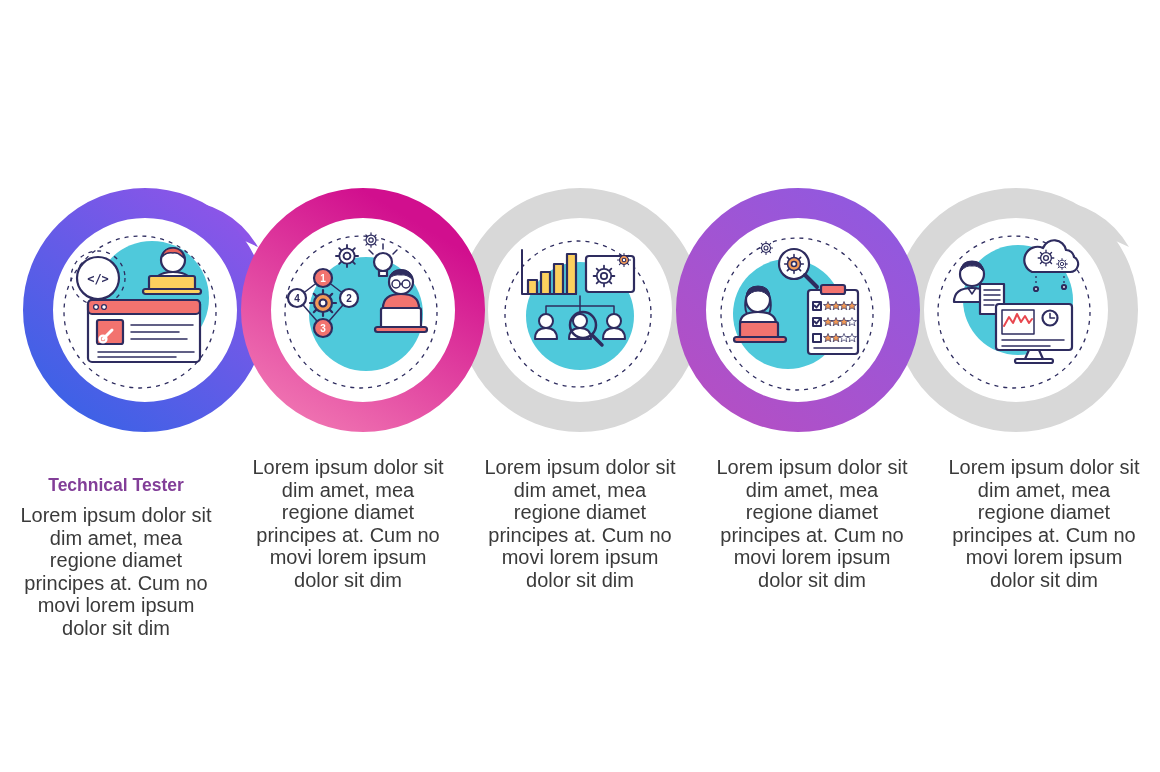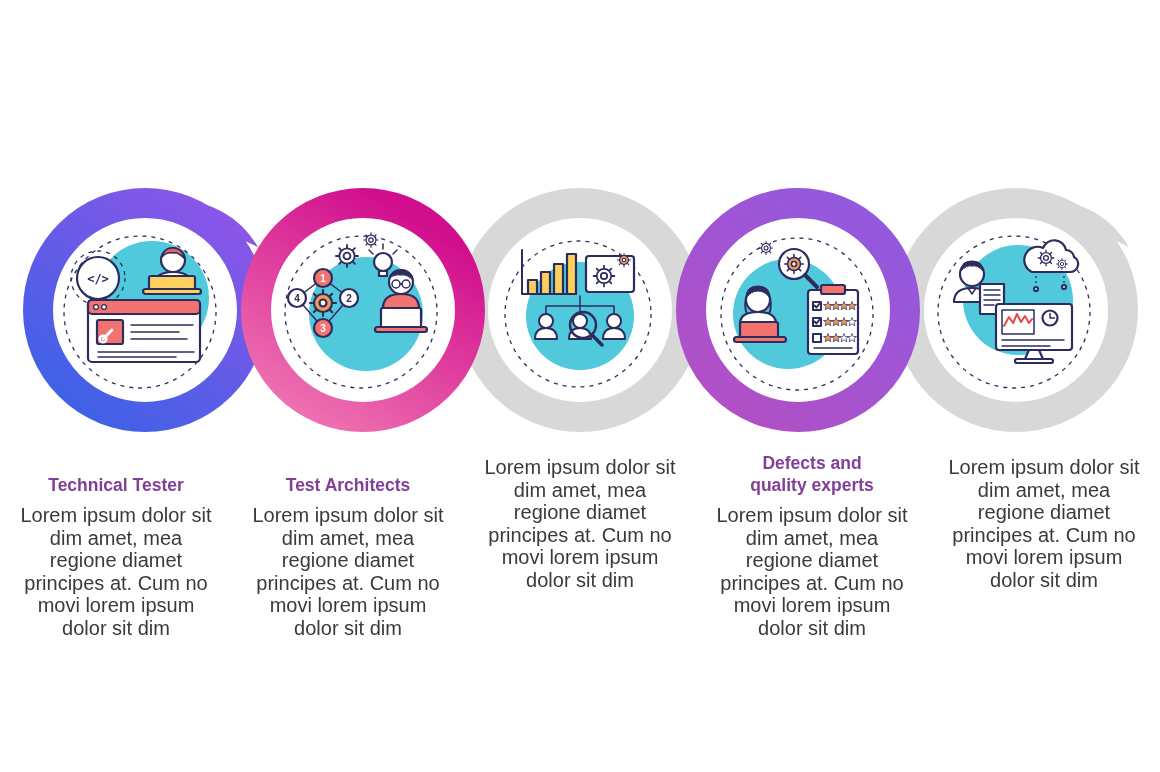--- a/index.html
+++ b/index.html
@@ -245,28 +245,26 @@
       </g>
     </svg>
   </div>
 
   <div class="text-row">
     <div class="step-col">
       <div class="step-title">Technical Tester</div>
       <div class="step-desc">Lorem ipsum dolor sit dim amet, mea regione diamet principes at. Cum no movi lorem ipsum dolor sit dim</div>
     </div>
     <div class="step-col">
-      <div class="step-title">Test Architects</div>
-      <div class="step-desc">Lorem ipsum dolor sit dim amet, mea regione diamet principes at. Cum no movi lorem ipsum dolor sit dim</div>
-    </div>
-    <div class="step-col">
-      <div class="step-desc">Lorem ipsum dolor sit dim amet, mea regione diamet principes at. Cum no movi lorem ipsum dolor sit dim</div>
-    </div>
-    <div class="step-col">
-      <div class="step-title">Defects and quality experts</div>
+      <div class="step-desc">Lorem ipsum dolor sit dim amet, mea regione diamet principes at. Cum no movi lorem ipsum dolor sit dim</div>
+    </div>
+    <div class="step-col">
+      <div class="step-desc">Lorem ipsum dolor sit dim amet, mea regione diamet principes at. Cum no movi lorem ipsum dolor sit dim</div>
+    </div>
+    <div class="step-col">
       <div class="step-desc">Lorem ipsum dolor sit dim amet, mea regione diamet principes at. Cum no movi lorem ipsum dolor sit dim</div>
     </div>
     <div class="step-col">
       <div class="step-desc">Lorem ipsum dolor sit dim amet, mea regione diamet principes at. Cum no movi lorem ipsum dolor sit dim</div>
     </div>
   </div>
 
 </div>
 
 </body></html>

